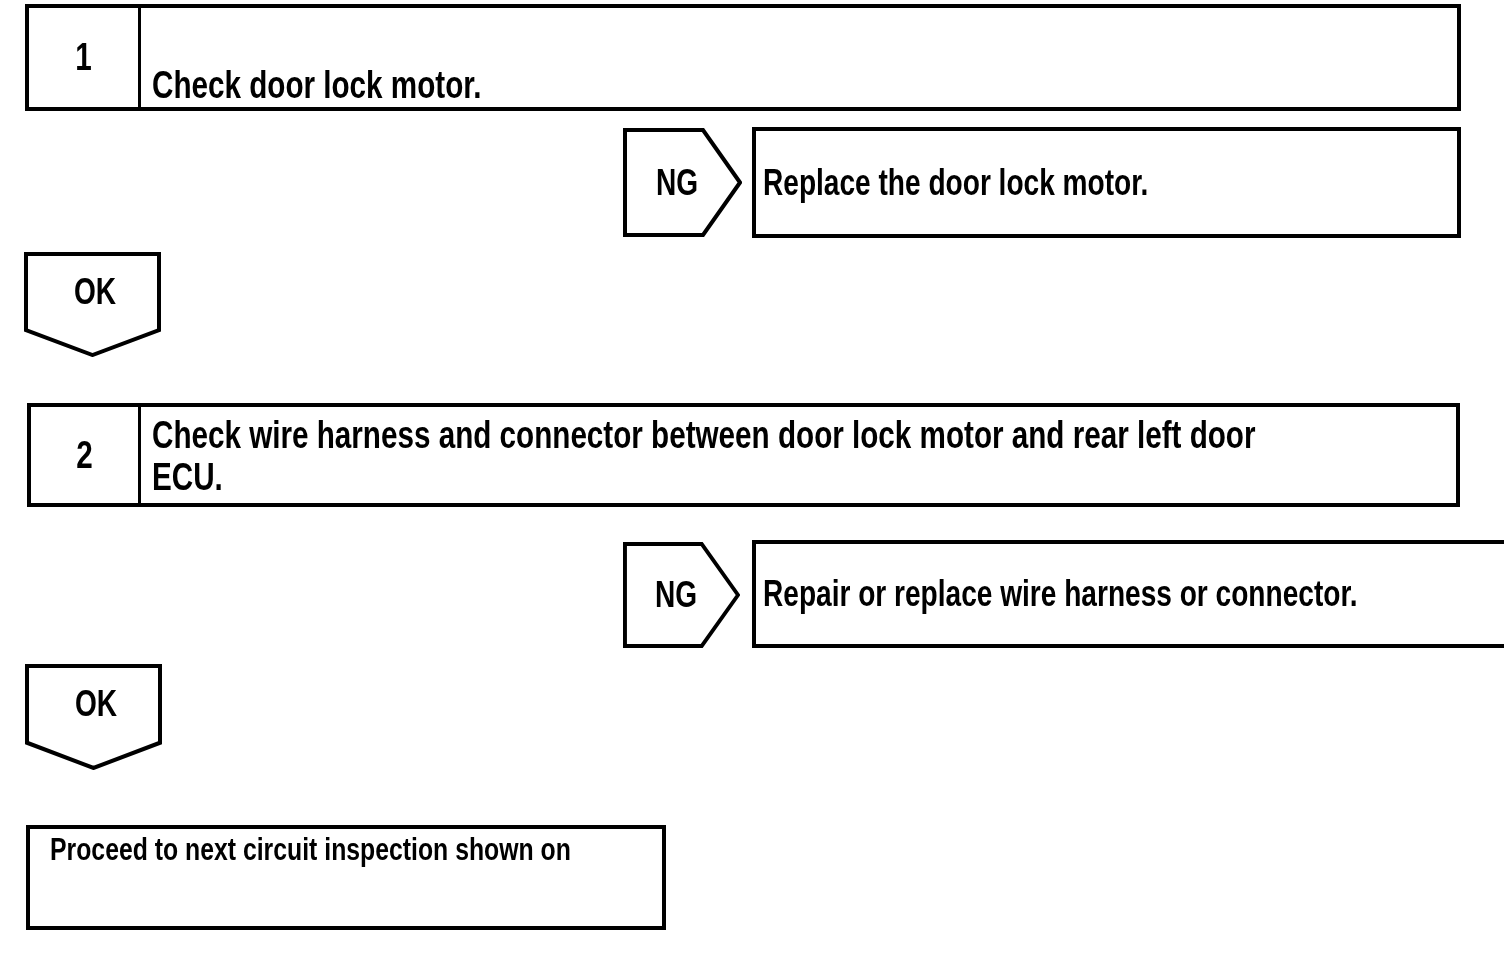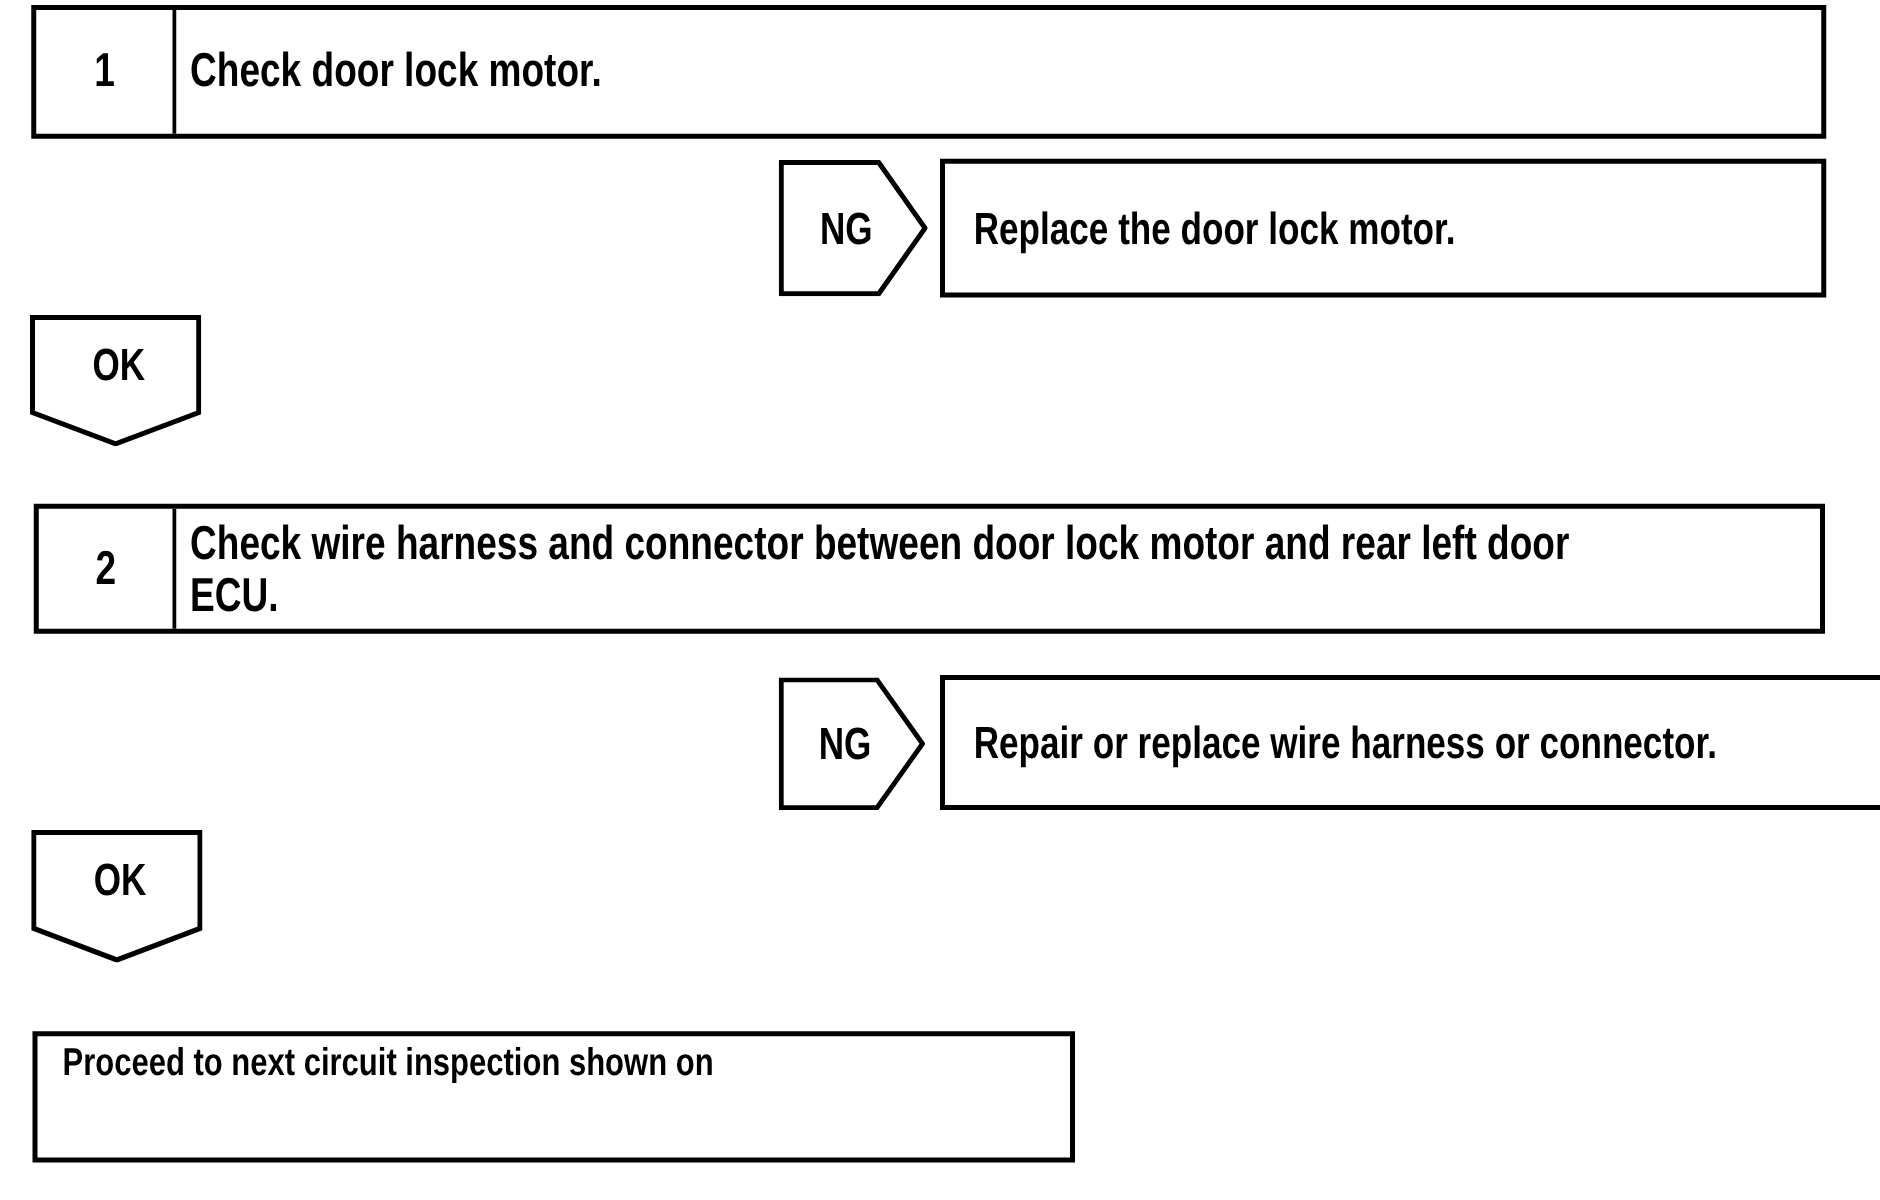--- a/index.html
+++ b/index.html
@@ -26,21 +26,21 @@
   .numcell {
     flex: none;
     border-right: 3px solid #000;
     display: flex;
     align-items: center;
     justify-content: center;
   }
   .stepbody-center {
     flex: 1;
     display: flex;
-    align-items: center;
+    align-items: flex-end;
     padding-left: 11px;
   }
   .stepbody-top {
     flex: 1;
     padding: 11px 0 0 11px;
   }
   .line { line-height: 34px; }
   
   .t {
     display: inline-block;
@@ -52,21 +52,21 @@
   .tc { transform-origin: 50% 50%; }
   .f-step   { font-size: 38px; }
   .f-num    { font-size: 38px; }
   .f-action { font-size: 36px; }
   .f-badge  { font-size: 36px; }
   .f-final  { font-size: 31px; transform: scaleX(0.80); }
   .final-line { line-height: 30px; }
   .actionbox {
     display: flex;
     align-items: center;
-    padding-left: 23px;
+    padding-left: 7px;
   }
   .badge { position: absolute; }
   .badge svg { position: absolute; left: 0; top: 0; width: 100%; height: 100%; display: block; }
   .badge-label {
     position: absolute;
     display: flex;
     align-items: center;
     justify-content: center;
   }
   .ng-label { left: 0; top: 0; right: 12px; bottom: 0; }
@@ -134,17 +134,17 @@
 
   <div class="badge" style="left:25px; top:664px; width:137px; height:106px;">
     <svg viewBox="0 0 137 105" preserveAspectRatio="none">
       <polygon points="2,2 135,2 135,78 68.5,103 2,78" fill="#fff" stroke="#000" stroke-width="4"></polygon>
     </svg>
     <div class="badge-label ok-label">
       <span class="t tc f-badge">OK</span>
     </div>
   </div>
 
-  <div class="box finalbox" style="left:26px; top:825px; width:834px; height:105px;">
+  <div class="box finalbox" style="left:26px; top:825px; width:640px; height:105px;">
     <div class="final-line"><span class="t f-final">Proceed to next circuit inspection shown on</span></div>
   </div>
 
 </div>
 
 </body></html>

